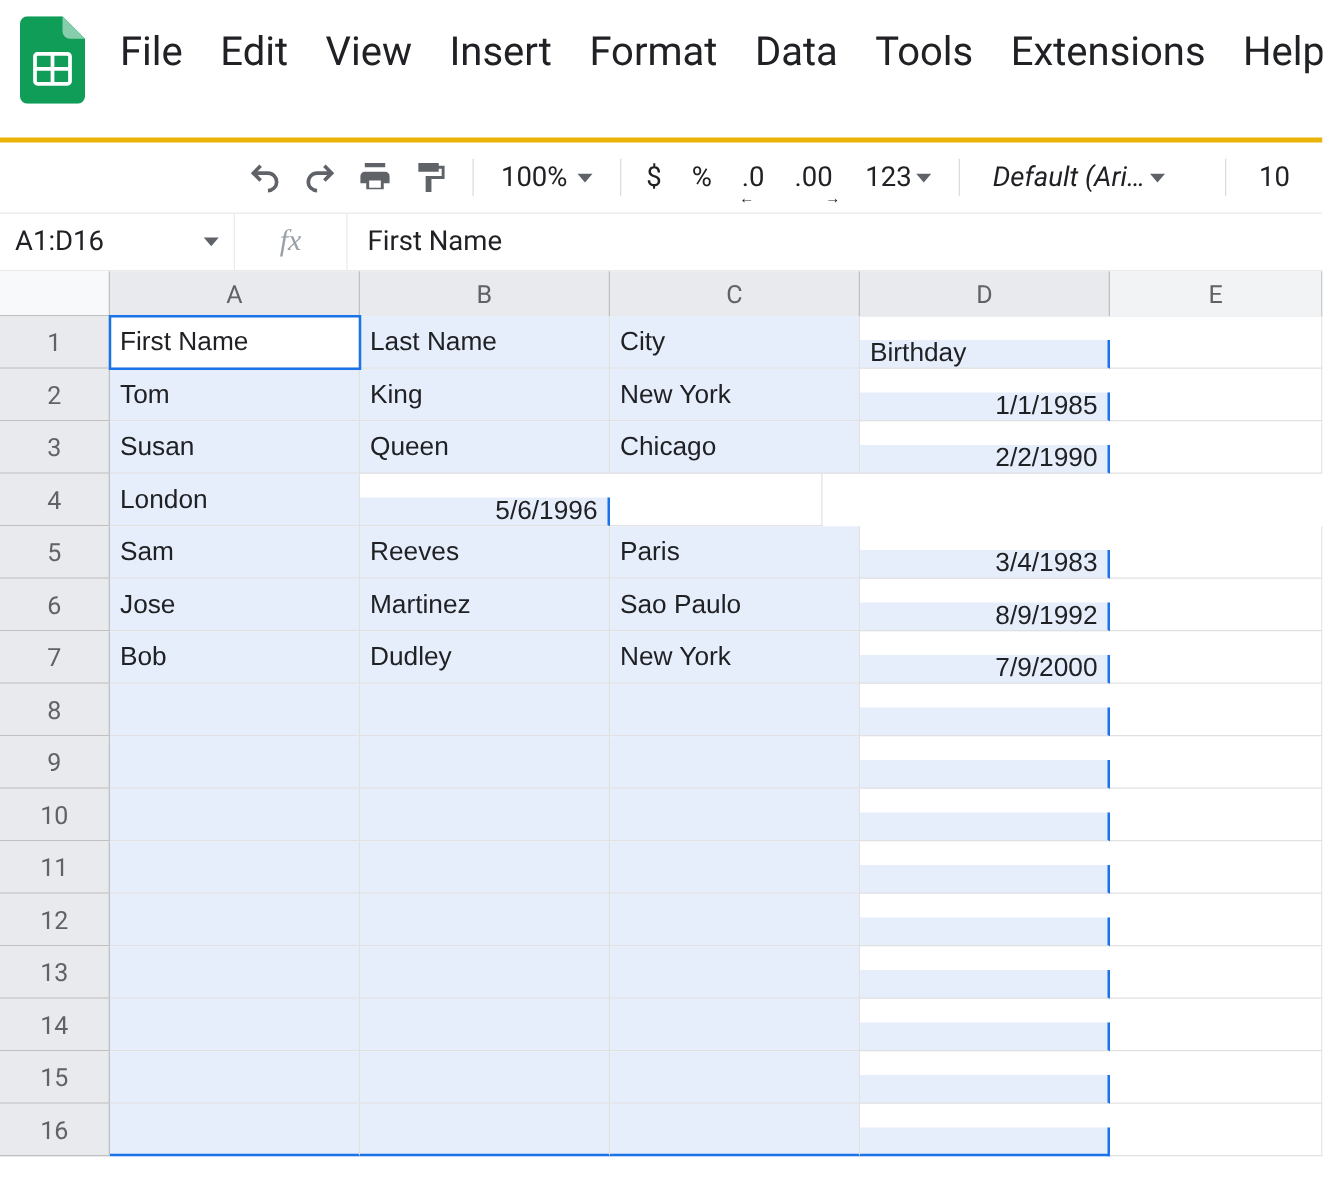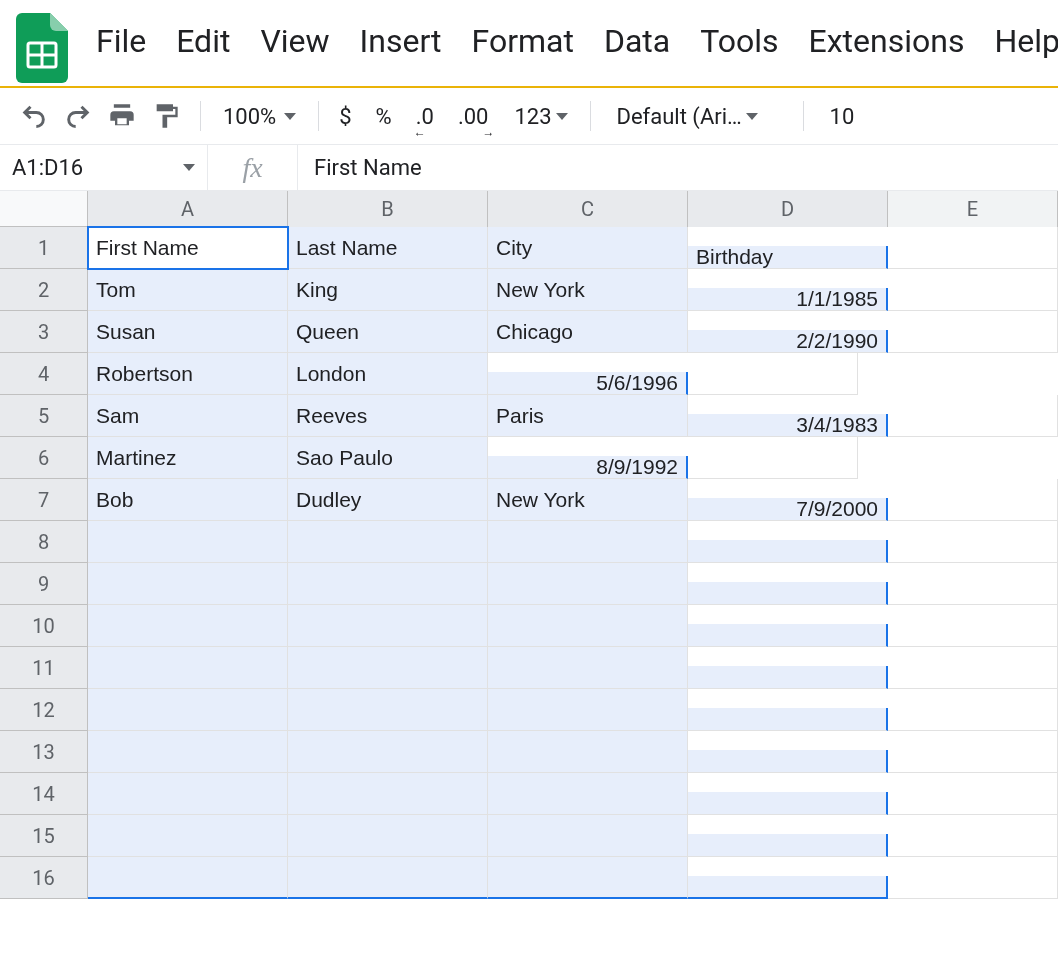--- a/index.html
+++ b/index.html
@@ -51,27 +51,28 @@
   margin-top: 6px;
 }
 .menubar-item {
   font-size: 32px;
   color: #202124;
   padding: 6px 14px;
   border-radius: 4px;
   cursor: pointer;
 }
 .toolbar-wrap {
-  border-top: 2px solid #eab308;
+  border-top: 4px solid #eab308;
   border-bottom: 1px solid #e8eaed;
-  margin-top: 0;
+  margin-top: 24px;
   padding: 10px 16px;
   display: flex;
   align-items: center;
   gap: 8px;
+  justify-content: flex-end;
 }
 .tb-btn {
   color: #5f6368;
   display: flex;
   align-items: center;
   justify-content: center;
   width: 36px;
   height: 36px;
   cursor: pointer;
 }
@@ -114,50 +115,51 @@
   display: flex;
   align-items: center;
   gap: 4px;
   font-size: 22px;
   color: #202124;
   padding: 0 10px;
   width: 180px;
   white-space: nowrap;
   overflow: hidden;
   text-overflow: ellipsis;
+  font-style: italic;
 }
 .font-size {
   font-size: 22px;
   color: #202124;
   padding: 0 10px;
 }
 .formula-bar {
   display: flex;
   align-items: stretch;
   border-bottom: 1px solid #e8eaed;
   height: 46px;
 }
 .name-box {
-  width: 208px;
+  width: 188px;
   border-right: 1px solid #e8eaed;
   display: flex;
   align-items: center;
   padding: 0 12px;
   font-size: 22px;
   color: #202124;
   justify-content: space-between;
 }
 .fx-label {
   width: 90px;
   border-right: 1px solid #e8eaed;
   display: flex;
   align-items: center;
   justify-content: center;
   font-style: italic;
-  font-size: 28px;
+  font-size: 24px;
   color: #9aa0a6;
   font-family: "Times New Roman", serif;
 }
 .formula-input {
   flex: 1;
   display: flex;
   align-items: center;
   padding: 0 16px;
   font-size: 22px;
   color: #202124;
@@ -354,35 +356,35 @@
       <div class="row">
         <div class="row-h sel">3</div>
         <div class="cell sel">Susan</div>
         <div class="cell sel">Queen</div>
         <div class="cell sel">Chicago</div>
         <div class="cell sel sel-border-right num">2/2/1990</div>
         <div class="cell colE"></div>
       </div>
       <div class="row">
         <div class="row-h sel">4</div>
-        <div class="cell sel">Robertson</div>
         <div class="cell sel">London</div>
         <div class="cell sel sel-border-right num">5/6/1996</div>
         <div class="cell colE"></div>
       </div>
       <div class="row">
         <div class="row-h sel">5</div>
         <div class="cell sel">Sam</div>
         <div class="cell sel">Reeves</div>
         <div class="cell sel">Paris</div>
         <div class="cell sel sel-border-right num">3/4/1983</div>
         <div class="cell colE"></div>
       </div>
       <div class="row">
         <div class="row-h sel">6</div>
+        <div class="cell sel">Jose</div>
         <div class="cell sel">Martinez</div>
         <div class="cell sel">Sao Paulo</div>
         <div class="cell sel sel-border-right num">8/9/1992</div>
         <div class="cell colE"></div>
       </div>
       <div class="row">
         <div class="row-h sel">7</div>
         <div class="cell sel">Bob</div>
         <div class="cell sel">Dudley</div>
         <div class="cell sel">New York</div>

